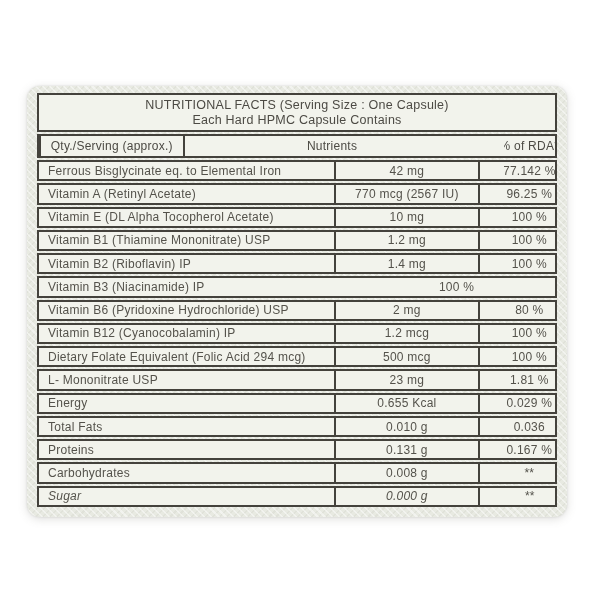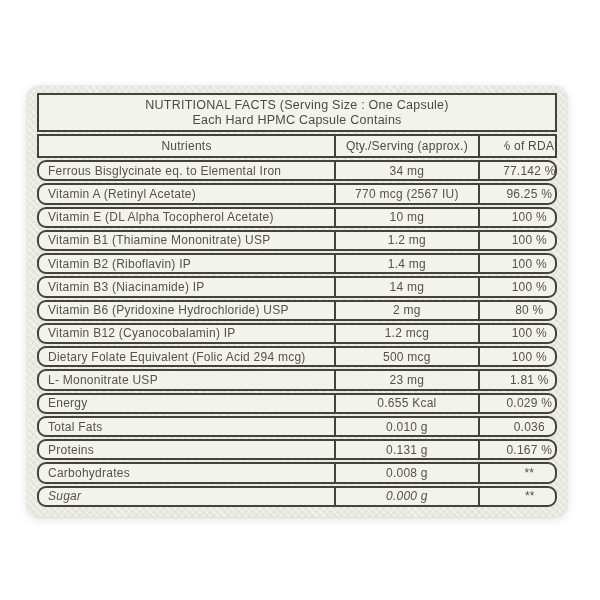--- a/index.html
+++ b/index.html
@@ -69,21 +69,20 @@
   .header-row{
     flex:none;
     height:24px;
     display:flex;
     align-items:stretch;
   }
   .data-row{
     flex:1;
     display:flex;
     align-items:stretch;
-    border-radius:9px;
   }
   #rows{display:contents;}
   .cell{
     display:flex;
     align-items:center;
     font-size:12px;
     letter-spacing:0.25px;
     box-sizing:border-box;
     white-space:nowrap;
     overflow:hidden;
@@ -117,29 +116,29 @@
 <div class="page">
   <div class="sticker">
     <div class="labeltable">
 
       <div class="block title-block">
         <div class="title-line1">NUTRITIONAL FACTS (Serving Size : One Capsule)</div>
         <div class="title-line2">Each Hard HPMC Capsule Contains</div>
       </div>
 
       <div class="block header-row">
+        <div class="cell c-qty">Qty./Serving (approx.)</div>
         <div class="cell c-nutrient">Nutrients</div>
-        <div class="cell c-qty">Qty./Serving (approx.)</div>
         <div class="cell c-rda">% of RDA*</div>
       </div>
 
       <div id="rows">
   <div class="block data-row">
     <div class="cell c-nutrient">Ferrous Bisglycinate eq. to Elemental Iron</div>
-    <div class="cell c-qty">34 mg</div>
+    <div class="cell c-qty">42 mg</div>
     <div class="cell c-rda">77.142 %</div>
   </div>
 
   <div class="block data-row">
     <div class="cell c-nutrient">Vitamin A (Retinyl Acetate)</div>
     <div class="cell c-qty">770 mcg (2567 IU)</div>
     <div class="cell c-rda">96.25 %</div>
   </div>
 
   <div class="block data-row">
@@ -155,21 +154,20 @@
   </div>
 
   <div class="block data-row">
     <div class="cell c-nutrient">Vitamin B2 (Riboflavin) IP</div>
     <div class="cell c-qty">1.4 mg</div>
     <div class="cell c-rda">100 %</div>
   </div>
 
   <div class="block data-row">
     <div class="cell c-nutrient">Vitamin B3 (Niacinamide) IP</div>
-    <div class="cell c-qty">14 mg</div>
     <div class="cell c-rda">100 %</div>
   </div>
 
   <div class="block data-row">
     <div class="cell c-nutrient">Vitamin B6 (Pyridoxine Hydrochloride) USP</div>
     <div class="cell c-qty">2 mg</div>
     <div class="cell c-rda">80 %</div>
   </div>
 
   <div class="block data-row">

